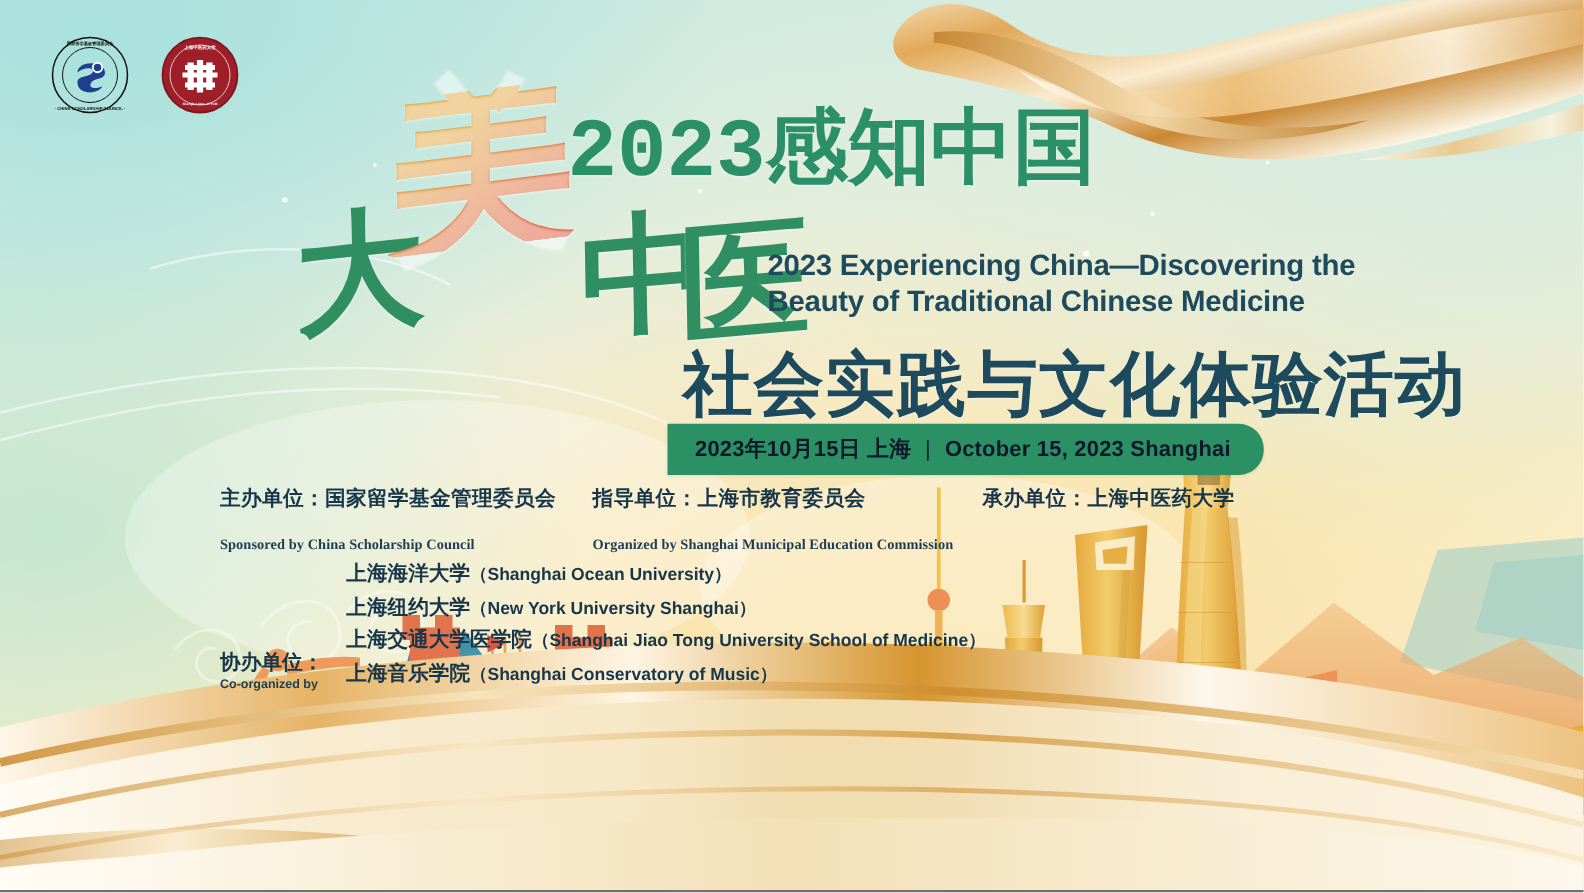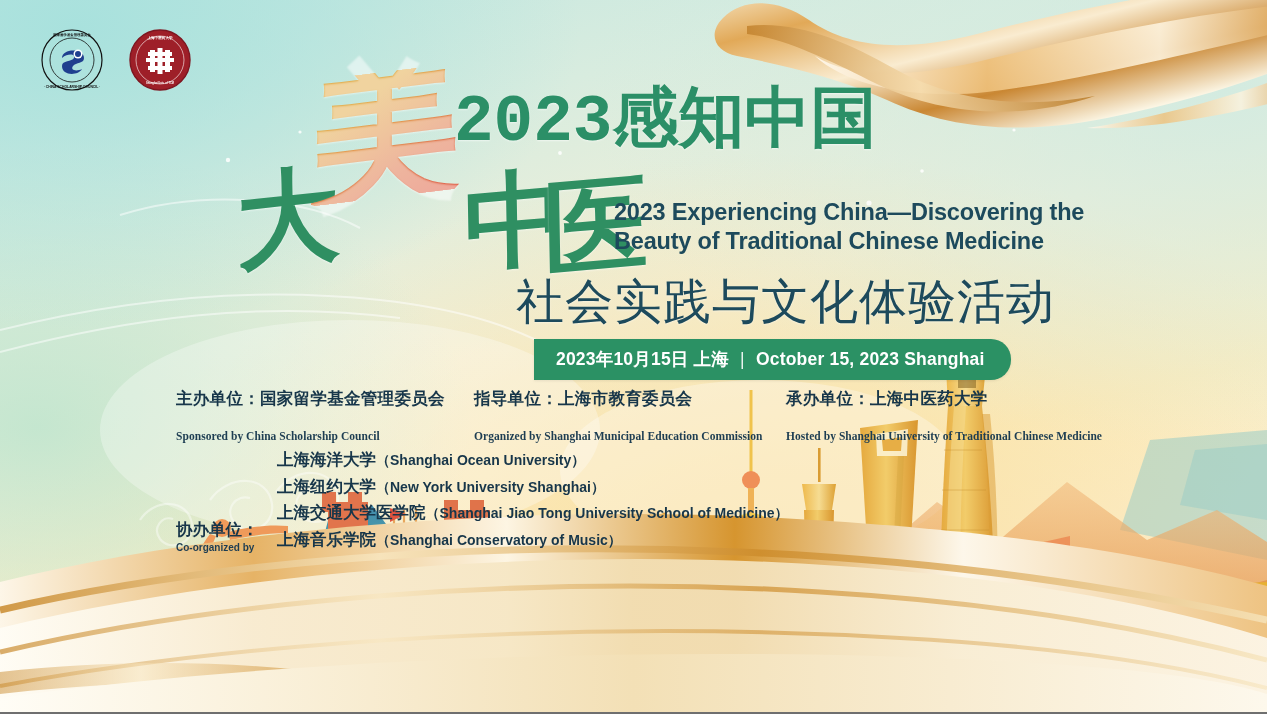--- a/index.html
+++ b/index.html
@@ -85,33 +85,33 @@
   .h-en {
     position: absolute; left: 160px; top: 108px;
     font-size: 23.5px; font-weight: bold;
     color: #1d4a5c;
     line-height: 1.24;
     letter-spacing: -0.2px;
     white-space: nowrap;
   }
 
   .h-sub {
-    position: absolute; left: 62px; top: 180px;
+    position: absolute; left: 92px; top: 180px;
     font-family: "Liberation Sans", sans-serif;
-    font-size: 48px; font-weight: normal;
+    font-size: 56px; font-weight: bold;
     color: #1d4a5c;
     letter-spacing: 1px;
     white-space: nowrap;
     text-shadow: 0 1px 2px rgba(255,255,255,.4);
   }
 
   .date-pill {
     position: absolute; left: 80px; top: 249px;
     background: #2b9164;
-    color: #ffffff;
+    color: #0f172a;
     font-size: 17.5px; font-weight: bold;
     padding: 8px 26px 9px 22px;
     border-radius: 0 20px 20px 0;
     white-space: nowrap;
     letter-spacing: .2px;
     box-shadow: 0 1px 3px rgba(0,0,0,.08);
   }
   .date-pill .sep { padding: 0 6px; font-weight: normal; opacity: .9; }
 
   
@@ -520,21 +520,20 @@
       <div class="org-col c1">
         <div class="org-cn">主办单位：国家留学基金管理委员会</div>
         <div class="org-en">Sponsored by China Scholarship Council</div>
       </div>
       <div class="org-col c2">
         <div class="org-cn">指导单位：上海市教育委员会</div>
         <div class="org-en">Organized by Shanghai Municipal Education Commission</div>
       </div>
       <div class="org-col c3">
         <div class="org-cn">承办单位：上海中医药大学</div>
-        <div class="org-en">Hosted by Shanghai University of Traditional Chinese Medicine</div>
       </div>
     </div>
 
     <div class="coorg">
       <div class="coorg-label">
         <div class="cn">协办单位：</div>
         <div class="en">Co-organized by</div>
       </div>
       <div class="coorg-list">
         <div class="coorg-item">

